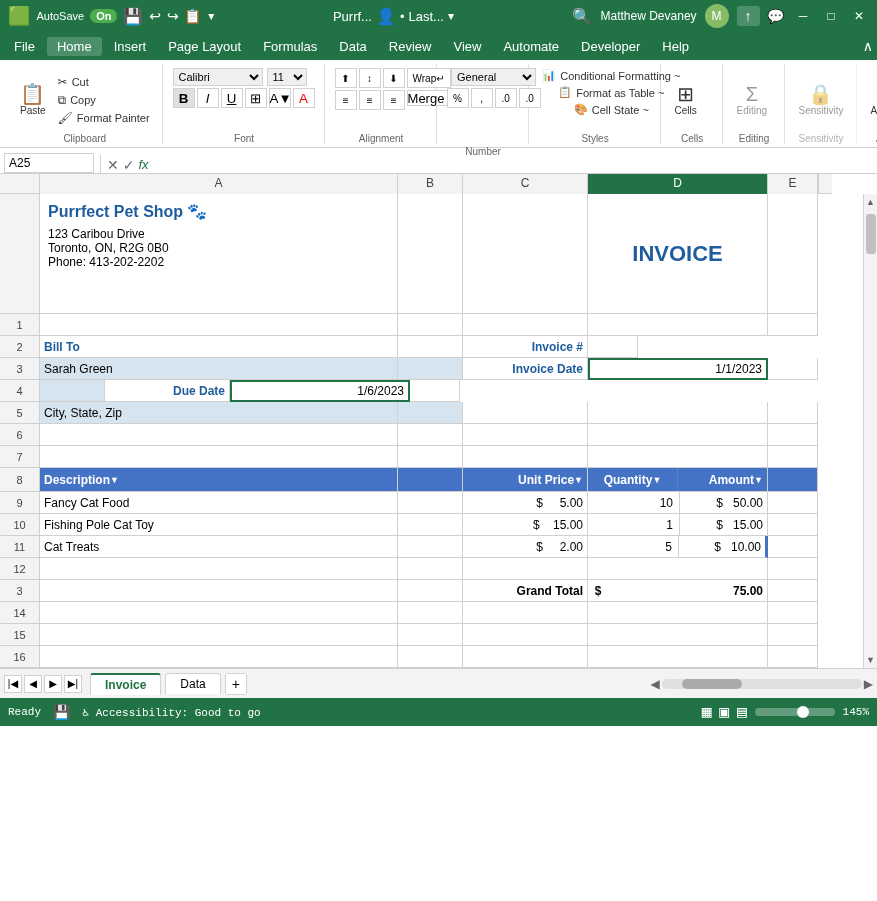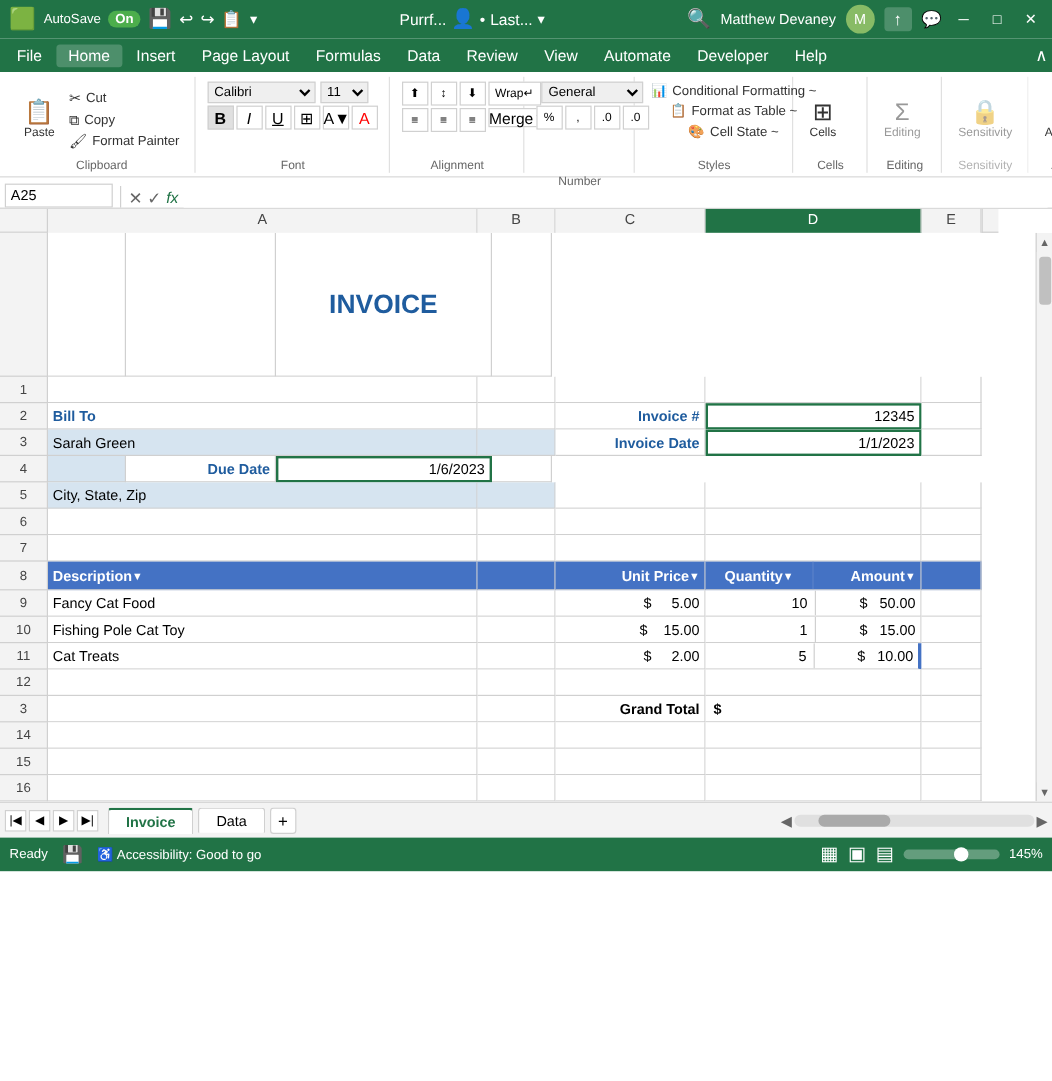--- a/index.html
+++ b/index.html
@@ -72,21 +72,21 @@
     .sheet-tab.active { background: white; color: #217346; border-top: 2px solid #217346; font-weight: bold; }
     .tab-add-btn { width: 22px; height: 22px; border: 1px solid #d0d0d0; border-radius: 3px; display: flex; align-items: center; justify-content: center; cursor: pointer; font-size: 14px; background: white; }
     .tab-nav { display: flex; gap: 2px; margin-right: 4px; }
     .tab-nav-btn { width: 18px; height: 18px; border: 1px solid #d0d0d0; display: flex; align-items: center; justify-content: center; font-size: 10px; cursor: pointer; background: white; }
     .tab-scroll-area { flex: 1; overflow: hidden; display: flex; align-items: center; gap: 4px; }
     .scrollbar-area { display: flex; align-items: center; gap: 2px; }
     .h-scrollbar { width: 200px; height: 10px; background: #e0e0e0; border-radius: 5px; position: relative; }
     .h-scrollbar-thumb { width: 60px; height: 10px; background: #aaa; border-radius: 5px; position: absolute; left: 20px; }
 
     
-    #status-bar { height: 22px; background: #217346; display: flex; align-items: center; padding: 14px 8px; justify-content: space-between; color: white; font-size: 11px; }
+    #status-bar { height: 22px; background: #217346; display: flex; align-items: center; padding: 14px 8px; justify-content: space-between; color: white; font-size: 11px; font-family: Liberation Mono, monospace; }
     .status-left { display: flex; gap: 12px; align-items: center; }
     .status-right { display: flex; gap: 8px; align-items: center; }
     .zoom-slider { width: 80px; height: 8px; background: rgba(255,255,255,0.3); border-radius: 4px; position: relative; }
     .zoom-thumb { width: 12px; height: 12px; background: white; border-radius: 50%; position: absolute; top: -2px; left: 60%; transform: translateX(-50%); }
 
     
     #right-scrollbar { width: 14px; background: #f3f3f3; border-left: 1px solid #d0d0d0; display: flex; flex-direction: column; align-items: center; }
     .scroll-arrow { width: 14px; height: 16px; display: flex; align-items: center; justify-content: center; font-size: 9px; cursor: pointer; color: #666; }
     .scroll-track { flex: 1; width: 14px; background: #f3f3f3; position: relative; }
     .scroll-thumb { width: 10px; height: 40px; background: #c0c0c0; border-radius: 3px; margin: 0 auto; margin-top: 4px; }
@@ -320,39 +320,44 @@
       <div class="row-num row-normal">12</div>
       <div class="row-num row-normal">3</div>
       <div class="row-num row-normal">14</div>
       <div class="row-num row-normal">15</div>
       <div class="row-num row-normal">16</div>
     </div>
 
     <div id="grid">
 
       <div class="grid-row">
+        <div class="cell col-a" style="height:120px;align-items:flex-start;flex-direction:column;padding:8px 8px;">
+          <span style="color:#1f5c9e;font-weight:bold;font-size:16px;">Purrfect Pet Shop 🐾</span>
+          <span style="font-size:12px;margin-top:6px;">123 Caribou Drive</span>
+          <span style="font-size:12px;">Toronto, ON, R2G 0B0</span>
+          <span style="font-size:12px;">Phone: 413-202-2202</span>
+        </div>
         <div class="cell col-b" style="height:120px;"></div>
         <div class="cell col-c" style="height:120px;"></div>
         <div class="cell col-d invoice-title" style="height:120px;">INVOICE</div>
         <div class="cell col-e" style="height:120px;"></div>
       </div>
 
       <div class="grid-row">
         <div class="cell col-a row-normal"></div>
         <div class="cell col-b row-normal"></div>
         <div class="cell col-c row-normal"></div>
         <div class="cell col-d row-normal"></div>
         <div class="cell col-e row-normal"></div>
       </div>
 
       <div class="grid-row">
         <div class="cell col-a row-normal blue-text">Bill To</div>
         <div class="cell col-b row-normal"></div>
         <div class="cell col-c row-normal blue-text right">Invoice #</div>
-        <div class="cell col-d row-normal right" style="border:2px solid #217346;">12345</div>
         <div class="cell col-e row-normal"></div>
       </div>
 
       <div class="grid-row">
         <div class="cell col-a row-normal blue-bg">Sarah Green</div>
         <div class="cell col-b row-normal blue-bg"></div>
         <div class="cell col-c row-normal blue-text right">Invoice Date</div>
         <div class="cell col-d row-normal right" style="border:2px solid #217346;">1/1/2023</div>
         <div class="cell col-e row-normal"></div>
       </div>
@@ -450,20 +455,21 @@
         <div class="cell col-e row-normal"></div>
       </div>
 
       <div class="grid-row">
         <div class="cell col-a row-normal"></div>
         <div class="cell col-b row-normal"></div>
         <div class="cell col-c row-normal bold right">Grand Total</div>
         <div class="cell col-d row-normal bold" style="padding:0;">
           <div style="display:flex;width:100%;height:100%;">
             <div style="flex:0 0 20px;display:flex;align-items:center;justify-content:center;">$</div>
+            <div style="flex:1;display:flex;align-items:center;justify-content:flex-end;padding:0 4px;">75.00</div>
           </div>
         </div>
         <div class="cell col-e row-normal"></div>
       </div>
 
       <div class="grid-row">
         <div class="cell col-a row-normal"></div>
         <div class="cell col-b row-normal"></div>
         <div class="cell col-c row-normal"></div>
         <div class="cell col-d row-normal"></div>

